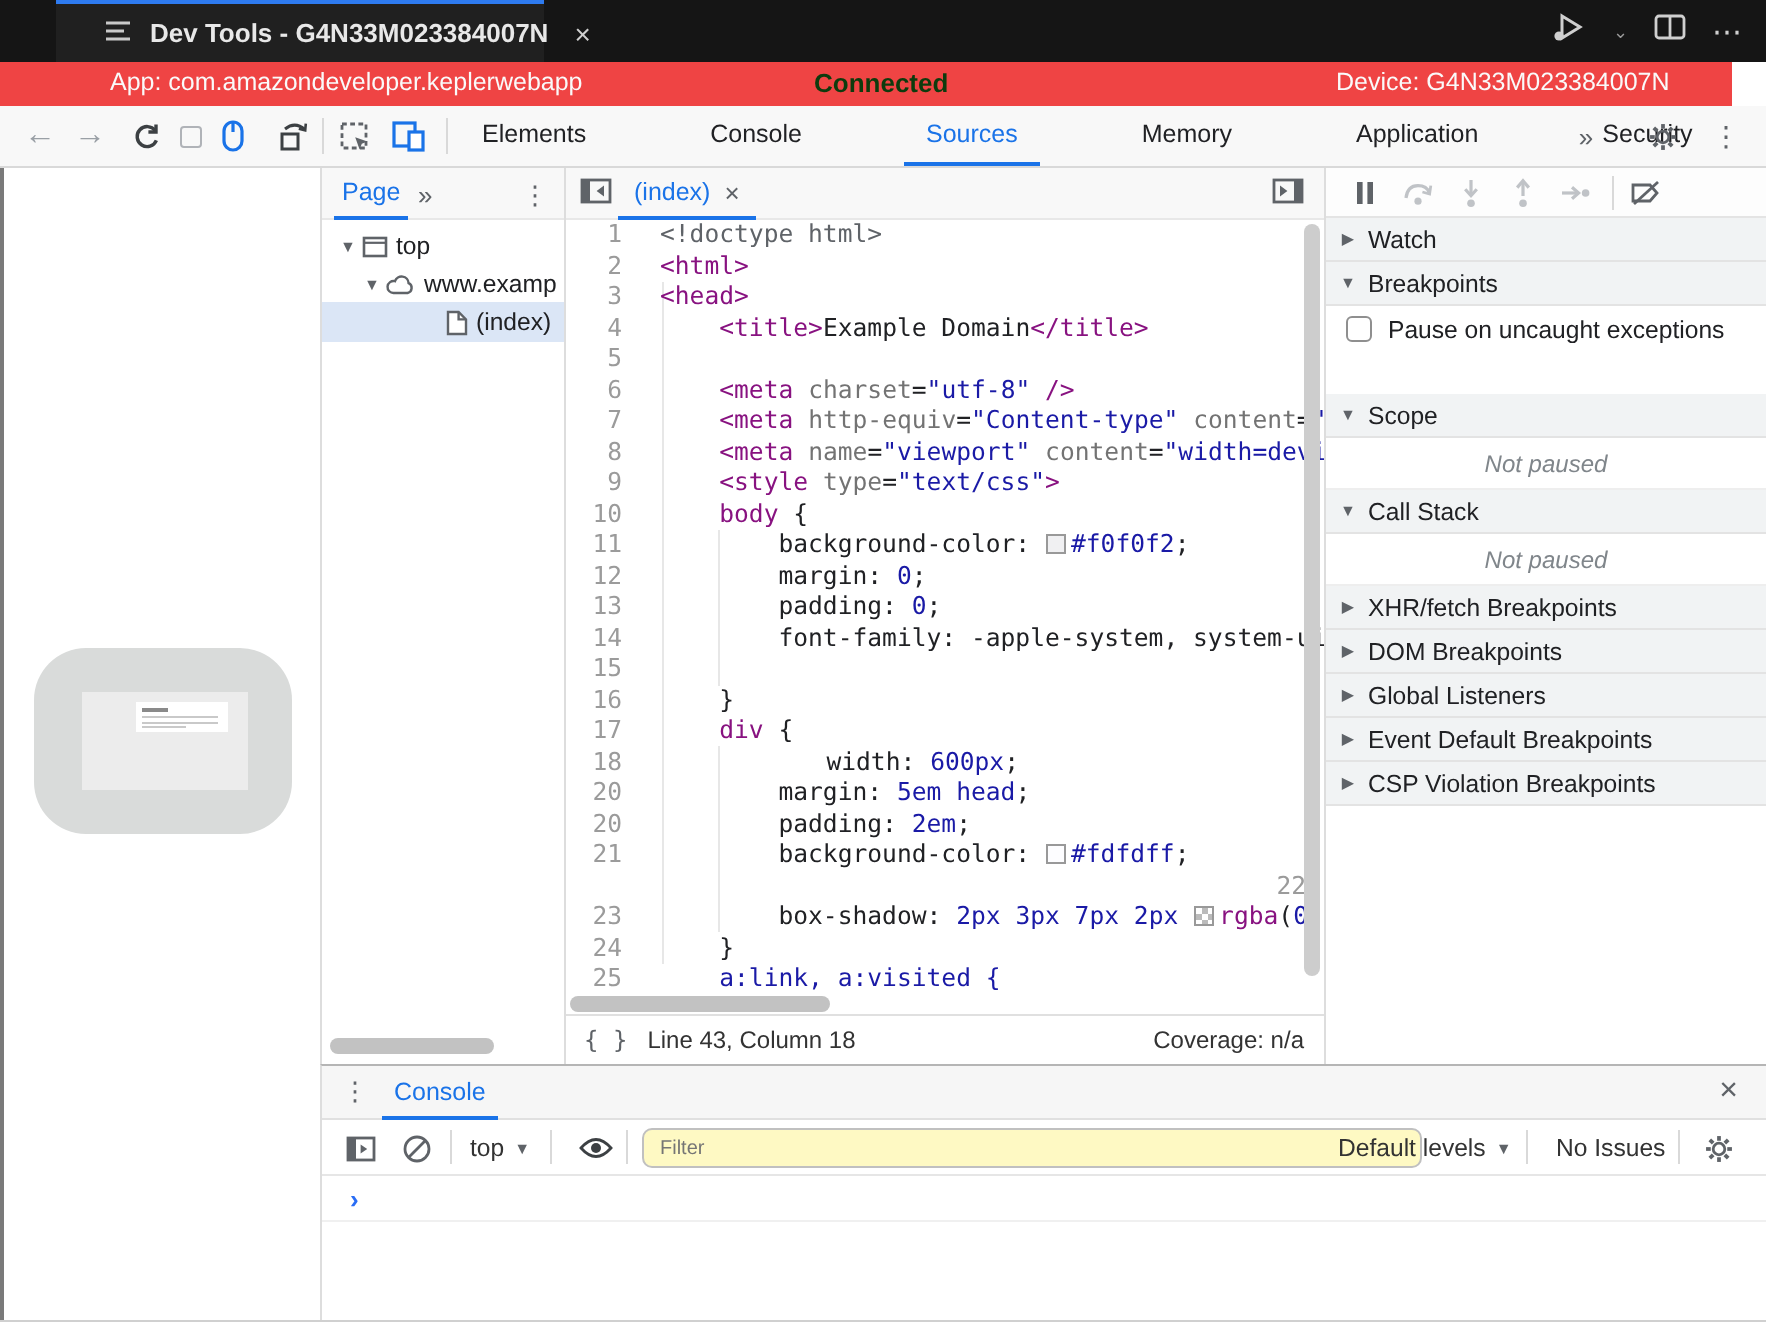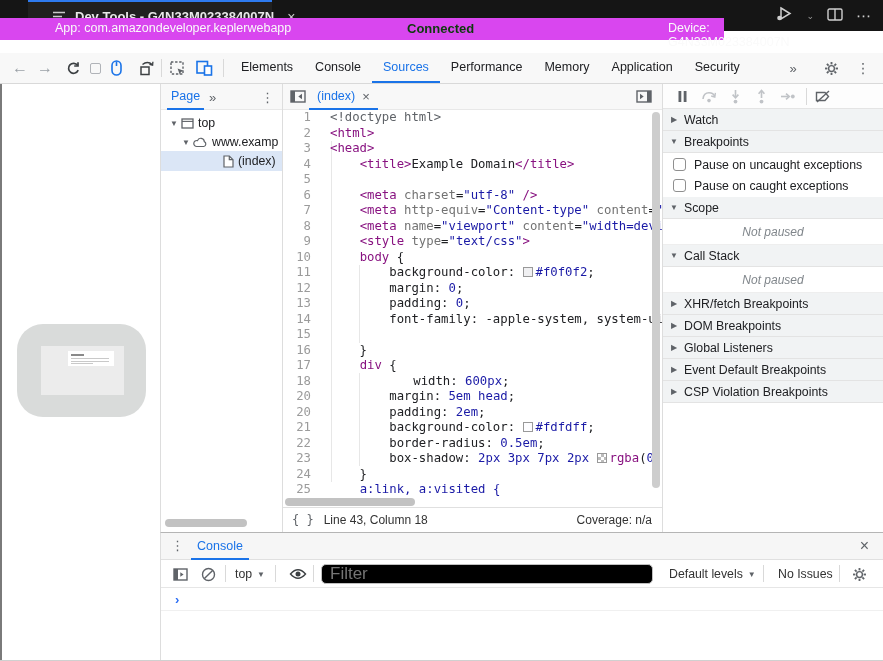--- a/index.html
+++ b/index.html
@@ -21,30 +21,30 @@
   #tab-active .x { color:#cfcfcf; font-size:14px; margin-left:4px; }
   #tab-manifest {
     left:272px; top:0; width:140px; height:31px; background:#1b1b1b;
     display:flex; align-items:center; padding-left:14px; gap:8px;
   }
   #tab-manifest .t { color:#c9c9c9; font-size:13px; white-space:nowrap; }
   #win-icons { right:12px; top:0; height:31px; display:flex; align-items:center; gap:13px; color:#cfcfcf; }
   .chev-sm { color:#9a9a9a; font-size:9px; }
 
   
-  #connbar { left:0; top:18px; width:724px; height:22px; background:#d946ef; }
+  #connbar { left:0; top:31px; width:866px; height:22px; background:#ef4444; }
   #connbar .app  { position:absolute; left:55px;  top:3px; color:#fafafa; font-size:12.5px; }
   #connbar .stat { position:absolute; left:407px; top:3px; color:#0d3b0d; font-size:13px; font-weight:700; }
   #connbar .dev  { position:absolute; left:668px; top:3px; color:#fafafa; font-size:12.5px; }
 
   
   #toolbar { left:0; top:53px; width:883px; height:31px; background:#f8f8f8; border-bottom:1px solid #d9d9d9; }
   .tb-i { position:absolute; top:0; height:30px; display:flex; align-items:center; justify-content:center; }
   .vsep { position:absolute; top:6px; width:1px; height:18px; background:#d9d9d9; }
-  #panel-tabs { position:absolute; left:230px; top:0; height:30px; display:flex; align-items:stretch; }
+  #panel-tabs { position:absolute; left:230px; top:0; height:30px; display:flex; align-items:stretch;gap:40px; }
   .panel-tab { display:flex; align-items:center; padding:0 11px; font-size:12.5px; color:#202124; border-bottom:2.5px solid transparent; }
   .panel-tab.active { color:#1a73e8; border-bottom-color:#1a73e8; }
   .gray-glyph { color:#5f6368; }
 
   
   #screencast { left:0; top:84px; width:160px; height:577px; background:#fff; border-left:2px solid #7a7a7a; }
   #device { position:absolute; left:15px; top:240px; width:129px; height:93px; background:#d9dbda; border-radius:26px; }
   #device-screen { position:absolute; left:24px; top:22px; width:83px; height:49px; background:#ececec; }
   #device-card { position:absolute; left:27px; top:5px; width:46px; height:15px; background:#fff; }
   .card-ln { position:absolute; left:3px; background:#c9c9c9; height:1px; }
@@ -93,21 +93,21 @@
   .cbox { width:13px; height:13px; border:1px solid #8f8f8f; border-radius:3px; background:#fff; flex:0 0 auto; }
 
   
   #drawer { left:160px; top:532px; width:723px; height:129px; background:#fff; border-left:1px solid #ddd; border-top:1px solid #b5b5b5; }
   #dr-head { position:absolute; left:0; top:0; width:100%; height:27px; background:#f6f6f6; border-bottom:1px solid #e0e0e0; }
   #dr-kebab { position:absolute; left:10px; top:5px; color:#5f6368; font-size:13px; letter-spacing:0; }
   #dr-tab { position:absolute; left:30px; top:0; height:27px; display:flex; align-items:center; padding:0 6px; color:#1a73e8; font-size:12.5px; border-bottom:2px solid #1a73e8; }
   #dr-close { position:absolute; right:14px; top:4px; color:#5f6368; font-size:16px; }
   #dr-toolbar { position:absolute; left:0; top:27px; width:100%; height:28px; background:#fff; border-bottom:1px solid #e6e6e6; }
   .dr-i { position:absolute; top:0; height:28px; display:flex; align-items:center; gap:5px; font-size:12.3px; color:#333; }
-  #dr-filter { position:absolute; left:160px; top:4px; width:332px; height:20px; border:1px solid #c0c0c0; border-radius:5px; background:#000000; font-size:17px; color:#80868b; padding-left:8px; font-family:"Liberation Sans",sans-serif; outline:none; }
+  #dr-filter { position:absolute; left:160px; top:4px; width:390px; height:20px; border:1px solid #c0c0c0; border-radius:5px; background:#fef9c3; font-size:10px; color:#80868b; padding-left:8px; font-family:"Liberation Sans",sans-serif; outline:none; }
   #dr-prompt { position:absolute; left:0; top:55px; width:100%; height:23px; border-bottom:1px solid #f0f0f0; display:flex; align-items:center; }
   #dr-prompt .ch { color:#2a6df5; font-weight:700; font-size:13px; margin-left:14px; }
 </style>
 </head>
 <body>
 
 <div id="root">
 
   <div id="titlebar" class="abs">
     <div id="tab-active" class="abs">
@@ -173,21 +173,20 @@
         <svg width="17" height="16" viewBox="0 0 17 16">
           <rect x="1" y="1.5" width="10.5" height="11.5" fill="none" stroke="#1a73e8" stroke-width="1.6"></rect>
           <rect x="8.5" y="6" width="7" height="9" fill="#fff" stroke="#1a73e8" stroke-width="1.6"></rect>
         </svg>
       </span>
     <span class="vsep" style="left:223px;"></span>
     <div id="panel-tabs">
         <div class="panel-tab">Elements</div>
         <div class="panel-tab">Console</div>
         <div class="panel-tab active">Sources</div>
-        <div class="panel-tab">Performance</div>
         <div class="panel-tab">Memory</div>
         <div class="panel-tab">Application</div>
         <div class="panel-tab">Security</div>
       </div>
     <span class="tb-i gray-glyph" style="left:784px; width:18px; font-size:13px;">»</span>
     <span class="tb-i" style="left:822px; width:18px;">
         <svg width="15" height="15" viewBox="0 0 16 16">
           <circle cx="8" cy="8" r="3.1" fill="none" stroke="#5f6368" stroke-width="1.5"></circle>
           <line x1="12.4" y1="8.0" x2="14.9" y2="8.0" stroke="#5f6368" stroke-width="2"></line>
           <line x1="11.1" y1="11.1" x2="12.9" y2="12.9" stroke="#5f6368" stroke-width="2"></line>
@@ -294,21 +293,21 @@
           <div class="cl" style="top: 170.5px;"><span class="gut">12</span><span class="txt"><span class="tk-k">        margin: </span><span class="tk-v">0</span><span class="tk-k">;</span></span></div>
           <div class="cl" style="top: 186px;"><span class="gut">13</span><span class="txt"><span class="tk-k">        padding: </span><span class="tk-v">0</span><span class="tk-k">;</span></span></div>
           <div class="cl" style="top: 201.5px;"><span class="gut">14</span><span class="txt"><span class="tk-k">        font-family: -apple-system, system-ui,</span></span></div>
           <div class="cl" style="top: 217px;"><span class="gut">15</span><span class="txt"></span></div>
           <div class="cl" style="top: 232.5px;"><span class="gut">16</span><span class="txt"><span class="tk-k">    }</span></span></div>
           <div class="cl" style="top: 248px;"><span class="gut">17</span><span class="txt"><span class="tk-k">    </span><span class="tk-t">div</span><span class="tk-k"> {</span></span></div>
           <div class="cl" style="top: 263.5px; gap: 24px;"><span class="gut">18</span><span class="txt"><span class="tk-k">        width: </span><span class="tk-v">600px</span><span class="tk-k">;</span></span></div>
           <div class="cl" style="top: 279px;"><span class="gut">20</span><span class="txt"><span class="tk-k">        margin: </span><span class="tk-v">5em</span><span class="tk-k"> </span><span class="tk-v">head</span><span class="tk-k">;</span></span></div>
           <div class="cl" style="top: 294.5px;"><span class="gut">20</span><span class="txt"><span class="tk-k">        padding: </span><span class="tk-v">2em</span><span class="tk-k">;</span></span></div>
           <div class="cl" style="top: 310px;"><span class="gut">21</span><span class="txt"><span class="tk-k">        background-color: </span><span class="swatch" style="background: rgb(253, 253, 255);"></span><span class="tk-v">#fdfdff</span><span class="tk-k">;</span></span></div>
-          <div class="cl" style="top: 325.5px;"><span class="gut">22</span><span class="txt"><span class="tk-k">        border-radius: </span><span class="tk-v">0.5em</span><span class="tk-k">;</span></span></div>
+          <div class="cl" style="top: 325.5px; flex-direction: column;"><span class="gut">22</span><span class="txt"><span class="tk-k">        border-radius: </span><span class="tk-v">0.5em</span><span class="tk-k">;</span></span></div>
           <div class="cl" style="top: 341px;"><span class="gut">23</span><span class="txt"><span class="tk-k">        box-shadow: </span><span class="tk-v">2px 3px 7px 2px </span><span class="swatch checker"></span><span class="tk-t">rgba</span><span class="tk-k">(</span><span class="tk-v">0</span><span class="tk-k">,</span><span class="tk-v">0</span></span></div>
           <div class="cl" style="top: 356.5px;"><span class="gut">24</span><span class="txt"><span class="tk-k">    }</span></span></div>
           <div class="cl" style="top: 372px;"><span class="gut">25</span><span class="txt"><span class="tk-k">    </span><span class="tk-s">a:link, a:visited {</span></span></div>
         </div>
     </div>
     <div id="ed-vscroll"></div>
     <div id="ed-hscroll"></div>
     <div id="ed-status">
       <span class="braces">{ }</span>
       <span class="pos">Line 43, Column 18</span>
@@ -366,24 +365,20 @@
         <span>Watch</span>
       </div>
     <div class="sec" style="top:47px;">
         <span class="caret">▼</span>
         <span>Breakpoints</span>
       </div>
 
     <div class="cbrow" style="top:70px;">
       <span class="cbox"></span>
       <span>Pause on uncaught exceptions</span>
-    </div>
-    <div class="cbrow" style="top:91px;">
-      <span class="cbox"></span>
-      <span>Pause on caught exceptions</span>
     </div>
 
     <div class="sec" style="top:113px;">
         <span class="caret">▼</span>
         <span>Scope</span>
       </div>
     <div class="npaused" style="top:135px;">Not paused</div>
     <div class="sec" style="top:161px;">
         <span class="caret">▼</span>
         <span>Call Stack</span>

